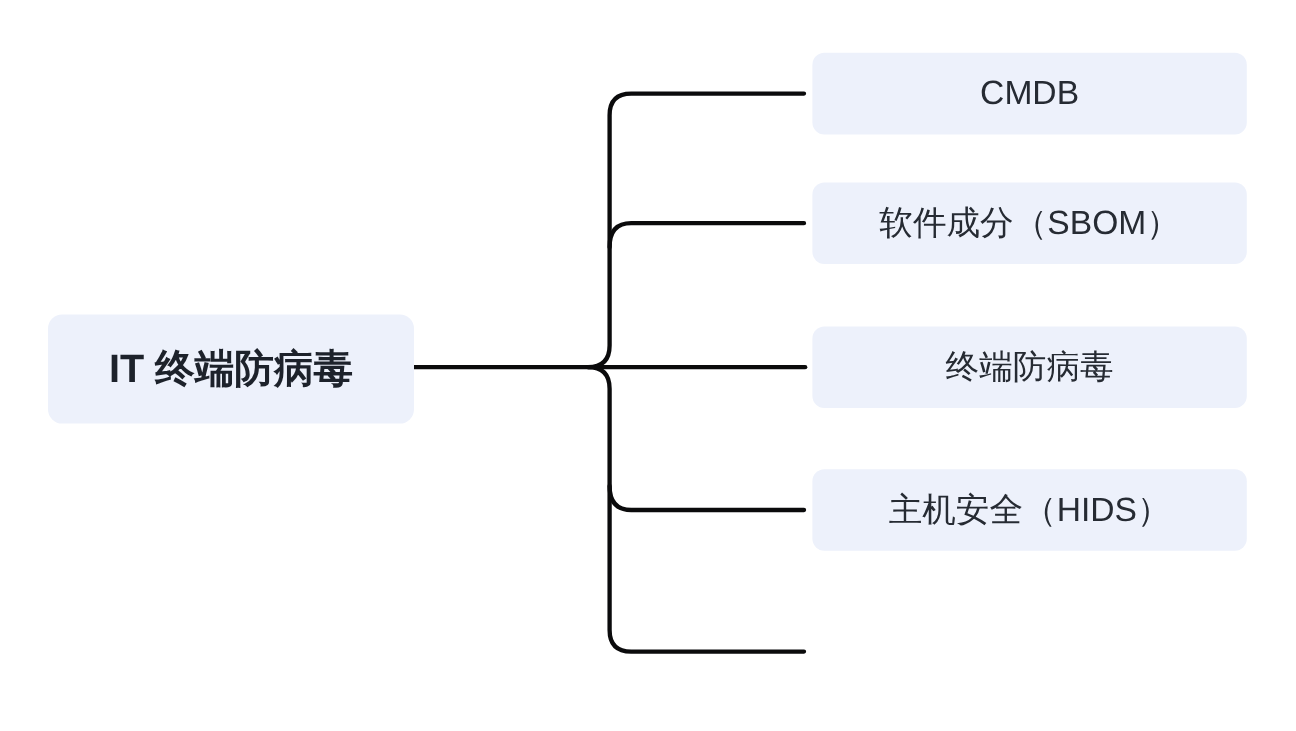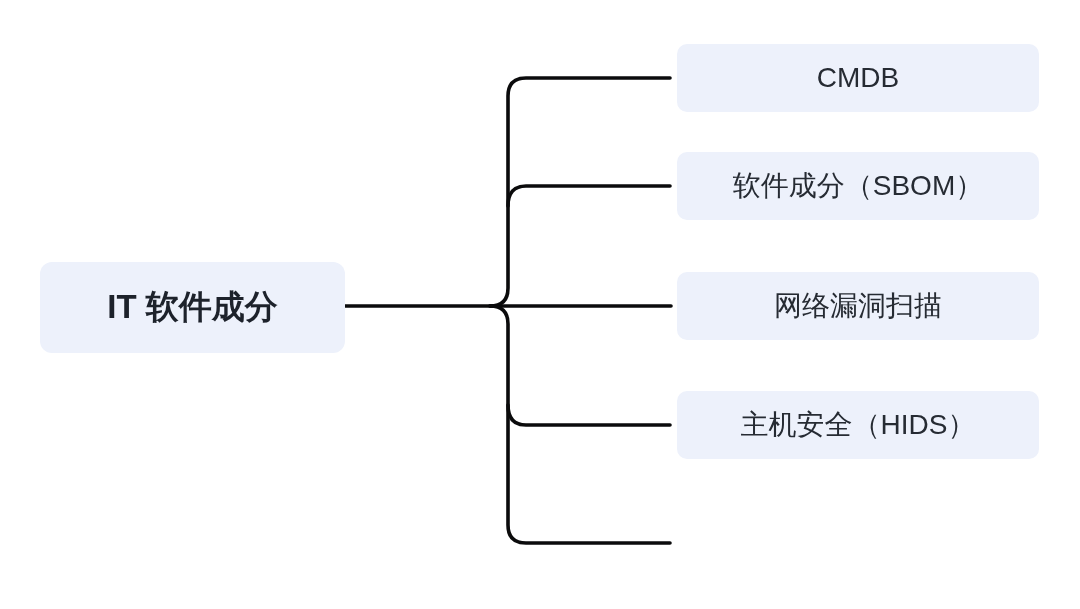--- a/index.html
+++ b/index.html
@@ -78,33 +78,33 @@
     <path d="M490 306 Q508 306 508 288 V96 Q508 78 526 78 H670"></path>
 
     <path d="M508 206 Q508 186 526 186 H670"></path>
 
     <path d="M490 306 Q508 306 508 324 V525 Q508 543 526 543 H670"></path>
 
     <path d="M508 405 Q508 425 526 425 H670"></path>
   </svg>
 
   <div class="node root">
-    <span>IT 软件成分</span>
+    <span>IT 终端防病毒</span>
   </div>
 
   <div class="node child c1">
     <span>软件成分（SBOM）</span>
   </div>
 
   <div class="node child c0">
     <span>CMDB</span>
   </div>
 
   <div class="node child c2">
-    <span>网络漏洞扫描</span>
+    <span>终端防病毒</span>
   </div>
 
   <div class="node child c3">
     <span>主机安全（HIDS）</span>
   </div>
 
 
 </div>
 
 </body></html>

